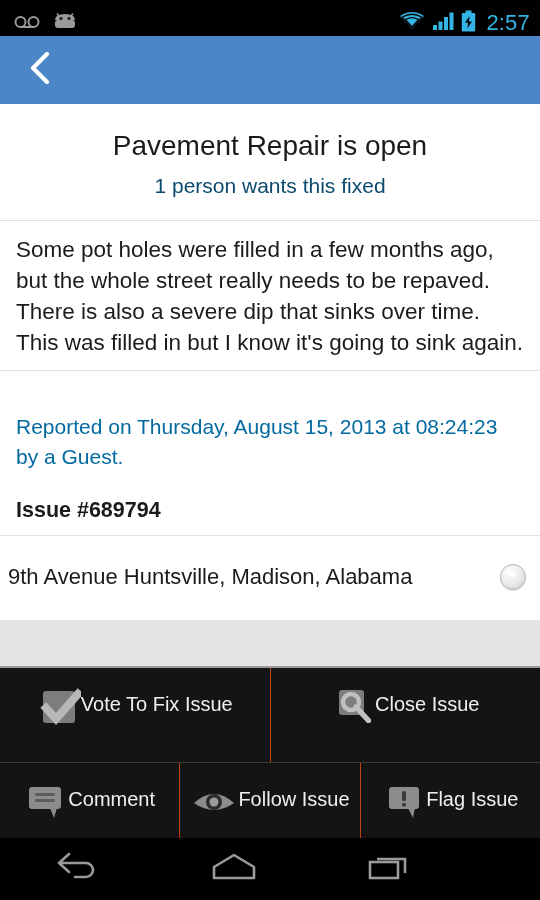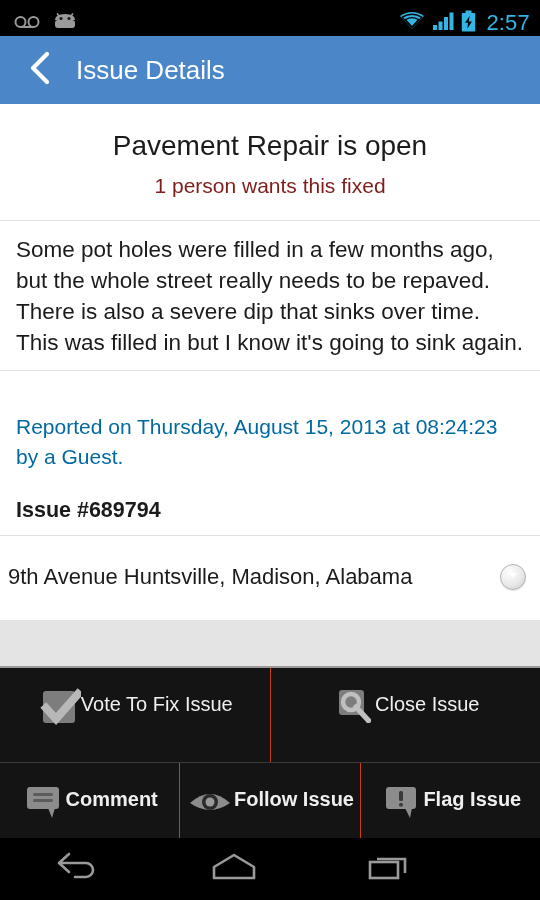--- a/index.html
+++ b/index.html
@@ -25,21 +25,21 @@
     height:68px; background:#4a86c8; display:flex; align-items:center;
     padding-left:18px; box-shadow:0 1px 0 rgba(0,0,0,.12);
   }
   .back-btn { width:44px; height:44px; display:flex; align-items:center; justify-content:center; cursor:pointer; }
   .ab-title { color:#fff; font-size:26px; margin-left:14px; font-weight:400; }
 
   
   .content { background:#fff; }
   .hero { padding:26px 16px 22px; text-align:center; }
   .hero-title { font-size:28px; color:#1b1b1b; font-weight:400; }
-  .hero-sub { font-size:21px; color:#7f1d1d; margin-top:12px; font-weight:400; }
+  .hero-sub { font-size:21px; color:#0c4a6e; margin-top:12px; font-weight:400; }
 
   .divider { height:1px; background:#e0e0e0; width:100%; }
 
   .sec { padding:13px 16px 12px; }
   .body-text { font-size:22.5px; line-height:31px; color:#1b1b1b; }
   .meta-text { font-size:21px; line-height:30px; color:#0369a1;margin-top:28px; }
   .issue-num { font-size:21.5px; color:#1b1b1b; margin-top:26px;font-weight:bold; }
 
   .addr-row {
     display:flex; align-items:center; justify-content:space-between;
@@ -53,21 +53,21 @@
     display:flex; align-items:center; justify-content:center;
     flex:0 0 auto; margin-right:6px; cursor:pointer;
     box-shadow:0 1px 1px rgba(0,0,0,.12);
   }
 
   .gray-band { height:48px; background:#e4e4e4; border-bottom:2px solid #9a9a9a; }
 
   
   .actions { background:#141414; }
   .arow { display:flex; }
-  .arow + .arow { border-top:1px solid #3a3a3a;font-weight:bold; }
+  .arow + .arow { border-top:1px solid #3a3a3a; }
   .acell {
     flex:1 1 0; display:flex; flex-direction:row;
     align-items:flex-start; justify-content:center;
     padding:16px 4px 12px; cursor:pointer; min-height:94px;
   }
   .arow .acell + .acell { border-left:1px solid #c2410c; }
   .acell-label { color:#efefef; font-size:20px; margin-top:9px; }
   .aicon { height:46px; display:flex; align-items:center; justify-content:center; }
 
   
@@ -131,21 +131,20 @@
   </div>
 
   <div class="actionbar">
     <div class="back-btn">
       <span>
         <svg width="24" height="34" viewBox="0 0 24 34">
           <path d="M19 3 L5 17 L19 31" fill="none" stroke="#ffffff" stroke-width="4.2" stroke-linecap="round" stroke-linejoin="round"></path>
         </svg>
       </span>
     </div>
-    <div class="ab-title">Issue Details</div>
   </div>
 
   <div class="content">
 
     <div class="hero">
       <div class="hero-title">Pavement Repair is open</div>
       <div class="hero-sub">1 person wants this fixed</div>
     </div>
 
     <div class="divider"></div>

